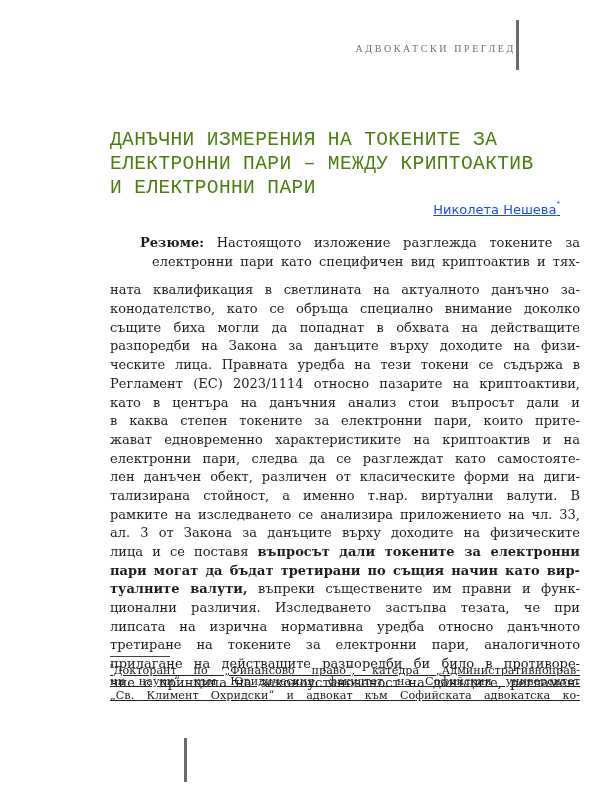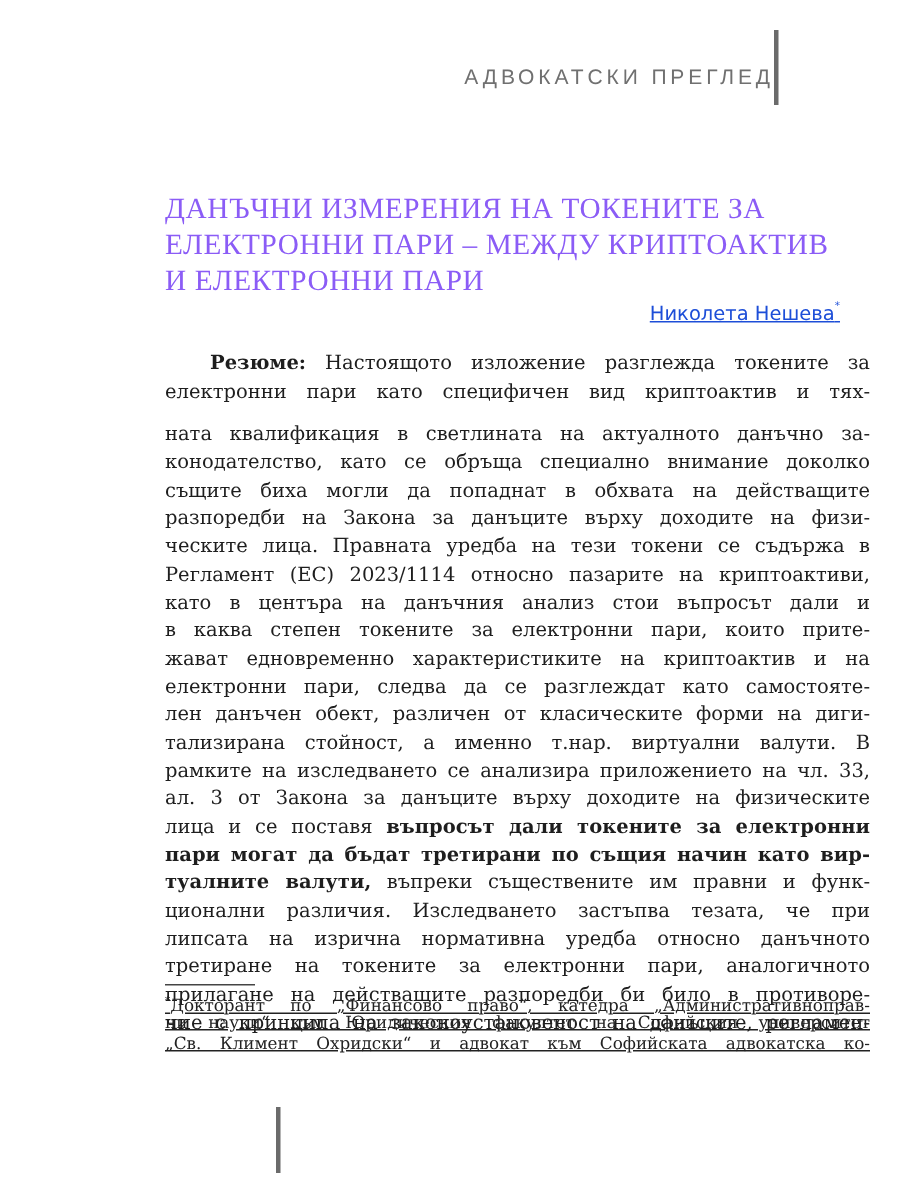--- a/index.html
+++ b/index.html
@@ -1,19 +1,19 @@
 <!DOCTYPE html>
 <html><head>
 <meta charset="utf-8">
 <style>
   html, body { margin:0; padding:0; }
   body { width:600px; height:800px; background:#ffffff; position:relative; overflow:hidden; color:#1e1e1e; }
-  .running-header { position:absolute; right:84px; top:43px; font-family:Liberation Sans, sans-serif; font-size:14px; letter-spacing:2.6px; color:#707070; white-space:nowrap; }
+  .running-header { position:absolute; right:84px; top:43px; font-family:Liberation Serif, serif; font-size:10px; letter-spacing:2.6px; color:#707070; white-space:nowrap; }
   .header-bar { position:absolute; left:516px; top:20px; width:3px; height:50px; background:#6b6b6b; }
-  .title { position:absolute; left:110px; top:128px; width:470px; font-family:Liberation Serif, serif; font-size:19.5px; line-height:24px; letter-spacing:0.4px; color:#8b5cf6; margin:0; font-weight:normal; }
+  .title { position:absolute; left:110px; top:128px; width:470px; font-family:Liberation Mono, monospace; font-size:19.5px; line-height:24px; letter-spacing:0.4px; color:#4d7c0f; margin:0; font-weight:normal; }
   .title div { white-space:nowrap; }
   .author { position:absolute; right:40px; top:202px; font-family:"DejaVu Sans", sans-serif; font-size:13px; color:#1d4ed8;text-decoration:underline; }
   .author sup { font-size:7px; vertical-align:top; position:relative; top:-2px; }
   .abstract { position:absolute; left:110px; top:234px; width:470px; font-family:"DejaVu Serif", serif; font-size:13px; line-height:18.7px; color:#1e1e1e; }
   .line { display:block; text-align:justify; text-align-last:justify; white-space:nowrap; overflow:visible; height:18.7px; }
   .line.indent { padding-left:30px; }
   .b { font-weight:bold; }
   .footnote-rule { position:absolute; left:110px; top:656px; width:60px; height:1px; background:#444; }
   .footnote { position:absolute; left:110px; top:660px; width:470px; font-family:"DejaVu Serif", serif; font-size:11.2px; line-height:14.6px; color:#222;text-decoration:underline; }
   .bottom-bar { position:absolute; left:184px; top:738px; width:3px; height:44px; background:#6b6b6b; }
@@ -27,21 +27,21 @@
 <h1 class="title">
   <div>ДАНЪЧНИ ИЗМЕРЕНИЯ НА ТОКЕНИТЕ ЗА</div>
   <div>ЕЛЕКТРОННИ ПАРИ – МЕЖДУ КРИПТОАКТИВ</div>
   <div>И ЕЛЕКТРОННИ ПАРИ</div>
 </h1>
 
 <div class="author"><span>Николета Нешева</span><sup>*</sup></div>
 
 <div class="abstract">
   <div class="line indent" style="white-space: nowrap;"><span class="b">Резюме:</span> <span>Настоящото изложение разглежда токените за</span></div>
-  <div class="line" style="white-space: nowrap;">електронни пари като специфичен вид криптоактив и тях-</div>
+  <div class="line" style="white-space: nowrap; margin-left: 42px;">електронни пари като специфичен вид криптоактив и тях-</div>
   <div class="line" style="white-space: nowrap; margin-top: 10px;">ната квалификация в светлината на актуалното данъчно за-</div>
   <div class="line" style="white-space: nowrap;">конодателство, като се обръща специално внимание доколко</div>
   <div class="line" style="white-space: nowrap;">същите биха могли да попаднат в обхвата на действащите</div>
   <div class="line" style="white-space: nowrap;">разпоредби на Закона за данъците върху доходите на физи-</div>
   <div class="line" style="white-space: nowrap;">ческите лица. Правната уредба на тези токени се съдържа в</div>
   <div class="line" style="white-space: nowrap;">Регламент (ЕС) 2023/1114 относно пазарите на криптоактиви,</div>
   <div class="line" style="white-space: nowrap;">като в центъра на данъчния анализ стои въпросът дали и</div>
   <div class="line" style="white-space: nowrap;">в каква степен токените за електронни пари, които прите-</div>
   <div class="line" style="white-space: nowrap;">жават едновременно характеристиките на криптоактив и на</div>
   <div class="line" style="white-space: nowrap;">електронни пари, следва да се разглеждат като самостояте-</div>

